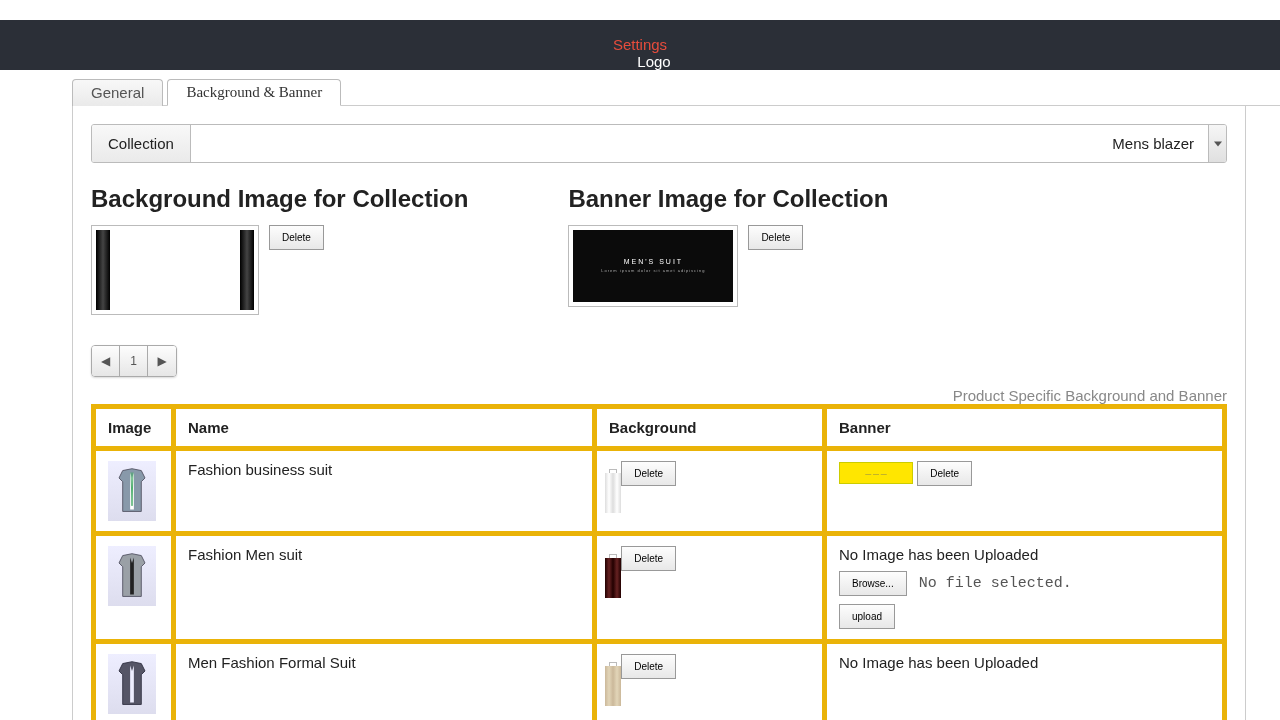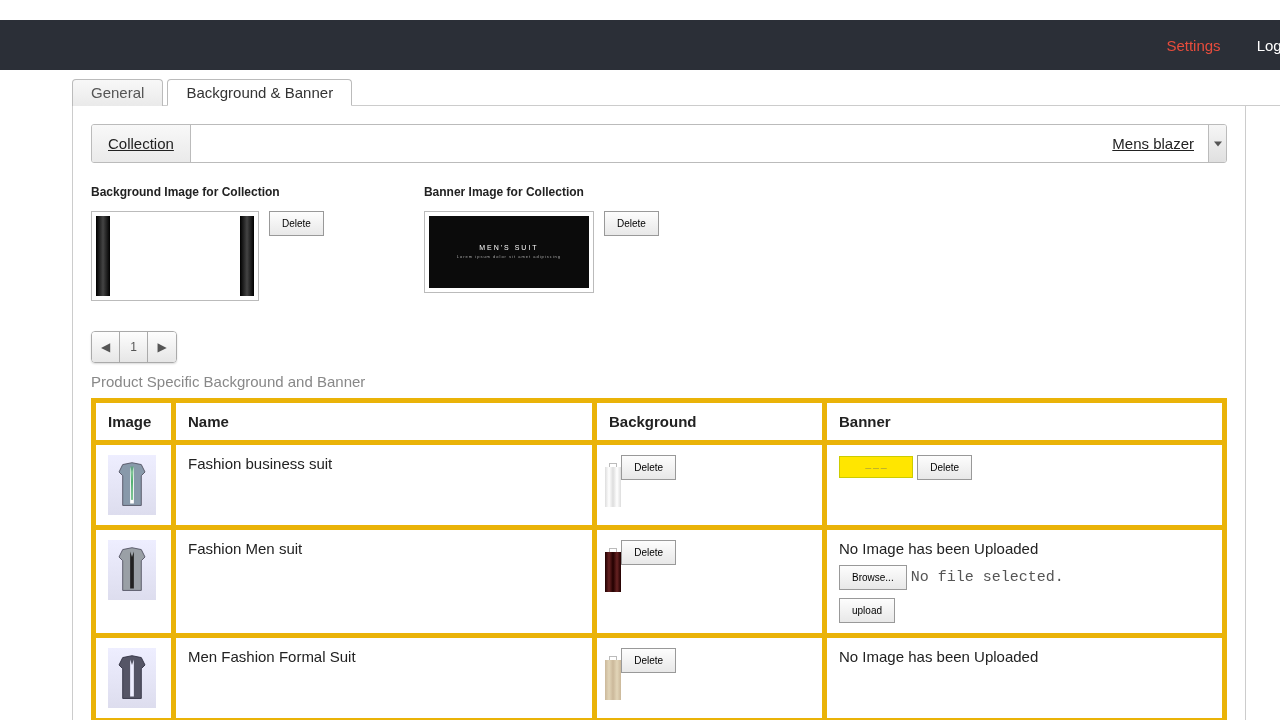--- a/index.html
+++ b/index.html
@@ -1,69 +1,69 @@
 <!DOCTYPE html>
 <html><head>
 <meta charset="utf-8">
 <style>
 * { box-sizing: border-box; margin: 0; padding: 0; }
 body { font-family: Arial, sans-serif; font-size: 15px; background: #fff; color: #222; }
 .topbar-white { height: 20px; background: #fff; }
-.topbar-dark { height: 50px; background: #2b2f37; display: flex; justify-content: flex-end; align-items: center; padding-right: 0; }
+.topbar-dark { height: 50px; background: #2b2f37; display: flex; justify-content: flex-end; align-items: center; padding-right: 0; flex-direction: column; }
 .topbar-dark a { margin: 0 18px; cursor: pointer; }
 .settings-link { color: #e74c3c; font-weight: 500; }
 .logo-link { color: #fff; margin-right: -10px !important; }
 
 .main { padding: 0; }
 .tabs-row { display: flex; border-bottom: 1px solid #ccc; margin-left: 72px; margin-top: 8px; }
 .tab { padding: 4px 18px; border: 1px solid #bbb; border-bottom: none; margin-right: 4px; border-radius: 4px 4px 0 0; background: linear-gradient(#f8f8f8,#eaeaea); cursor: pointer; color: #555; position: relative; top: 1px; }
-.tab.active { background: #fff; border-bottom: 1px solid #fff; color: #333; }
+.tab.active { background: #fff; border-bottom: 1px solid #fff; color: #333; font-family: Liberation Serif, serif; }
 .panel { border: 1px solid #ccc; border-top: none; margin-left: 72px; margin-right: 34px; padding: 18px; }
 
-.coll-row { display: flex; border: 1px solid #bbb; border-radius: 3px; overflow: hidden; margin-bottom: 22px; text-decoration: underline; }
+.coll-row { display: flex; border: 1px solid #bbb; border-radius: 3px; overflow: hidden; margin-bottom: 22px; }
 .coll-label { padding: 10px 16px; background: linear-gradient(#f8f8f8,#eaeaea); border-right: 1px solid #bbb; }
 .coll-select { flex: 1; display: flex; }
 .coll-select-text { flex: 1; padding: 10px 14px; background: #fff; text-align: right; }
 .coll-dd { width: 18px; background: linear-gradient(#f6f6f6,#e0e0e0); border-left: 1px solid #bbb; display: flex; align-items: center; justify-content: center; cursor: pointer; }
 .coll-dd svg { width: 8px; height: 6px; }
 
 .two-col { display: flex; gap: 100px; margin-bottom: 30px; }
-.col-block h3 { font-size: 12px; font-weight: bold; margin-bottom: 12px; }
+.col-block h3 { font-size: 24px; font-weight: bold; margin-bottom: 12px; }
 .img-row { display: flex; align-items: flex-start; gap: 10px; }
 .img-frame { border: 1px solid #bbb; padding: 4px; background: #fff; }
 .bg-fabric { width: 158px; height: 80px; position: relative; background: #fff; }
 .bg-fabric::before { content: ""; position: absolute; left: 0; top: 0; width: 14px; height: 80px; background: linear-gradient(90deg,#000,#444,#000); }
 .bg-fabric::after { content: ""; position: absolute; right: 0; top: 0; width: 14px; height: 80px; background: linear-gradient(90deg,#000,#444,#000); }
 .banner-img { width: 160px; height: 72px; background: #0b0b0b; display: flex; flex-direction: column; align-items: center; justify-content: center; color: #fff; font-size: 8px; letter-spacing: 1px; }
 .banner-img .t1 { font-size: 7px; letter-spacing: 2px; }
 .banner-img .t2 { font-size: 4px; color: #aaa; margin-top: 3px; text-align: center; line-height: 1.4; }
 
 .btn { padding: 6px 12px; border: 1px solid #999; background: linear-gradient(#fdfdfd,#e8e8e8); cursor: pointer; font-size: 10px; }
 
 .pager { display: inline-flex; border: 1px solid #aaa; border-radius: 4px; overflow: hidden; box-shadow: 0 1px 2px rgba(0,0,0,0.15); margin-bottom: 10px; }
 .pager button { width: 28px; height: 30px; border: none; border-right: 1px solid #aaa; background: linear-gradient(#fdfdfd,#e6e6e6); cursor: pointer; font-size: 12px; color: #555; }
 .pager button:last-child { border-right: none; }
 
-.subhead { color: #888; margin-bottom: 8px; }
+.subhead { color: #888; margin-bottom: 0; text-align: right; }
 
 table { width: 100%; border-collapse: collapse; border: 1px solid #ccc; }
 th, td { border: 5px solid #eab308; padding: 10px 12px; text-align: left; vertical-align: top; }
 th { font-weight: bold; background: #fff; }
 .prod-thumb { width: 48px; height: 60px; background: linear-gradient(#eef,#dde); display: flex; align-items: center; justify-content: center; }
 .prod-thumb svg { width: 38px; height: 52px; }
 .sm-frame { border: 1px solid #bbb; padding: 3px; display: inline-block; vertical-align: middle; }
 .sm-bg { width: 70px; height: 40px; position: relative; background: #fff; }
 .sm-bg.light::before { content:""; position:absolute; left:0; top:0; width:8px; height:40px; background:linear-gradient(90deg,#ddd,#fff,#ddd);}
 .sm-bg.light::after { content:""; position:absolute; right:0; top:0; width:8px; height:40px; background:linear-gradient(90deg,#ddd,#fff,#ddd);}
 .sm-bg.dark::before { content:""; position:absolute; left:0; top:0; width:8px; height:40px; background:linear-gradient(90deg,#200,#622,#200);}
 .sm-bg.dark::after { content:""; position:absolute; right:0; top:0; width:8px; height:40px; background:linear-gradient(90deg,#200,#622,#200);}
 .sm-bg.tan::before { content:""; position:absolute; left:0; top:0; width:8px; height:40px; background:linear-gradient(90deg,#cbb89a,#e2d5b8,#cbb89a);}
 .sm-bg.tan::after { content:""; position:absolute; right:0; top:0; width:8px; height:40px; background:linear-gradient(90deg,#cbb89a,#e2d5b8,#cbb89a);}
 .yellow-banner { display:inline-block; width: 74px; height: 22px; background: #ffe600; border: 1px solid #cc0; font-size: 6px; text-align:center; line-height:22px; color:#666; vertical-align: middle; }
-.upload-block .btn { margin-top: 8px; margin-right: 0; }
+.upload-block .btn { margin-top: 8px; margin-right: 8px; }
 .no-file { color: #555; margin-left: 4px; font-family: Liberation Mono, monospace; }
 </style>
 </head>
 <body>
 
 <div class="topbar-white"></div>
 <div class="topbar-dark">
   <a class="settings-link">Settings</a>
   <a class="logo-link">Logo</a>
 </div>

